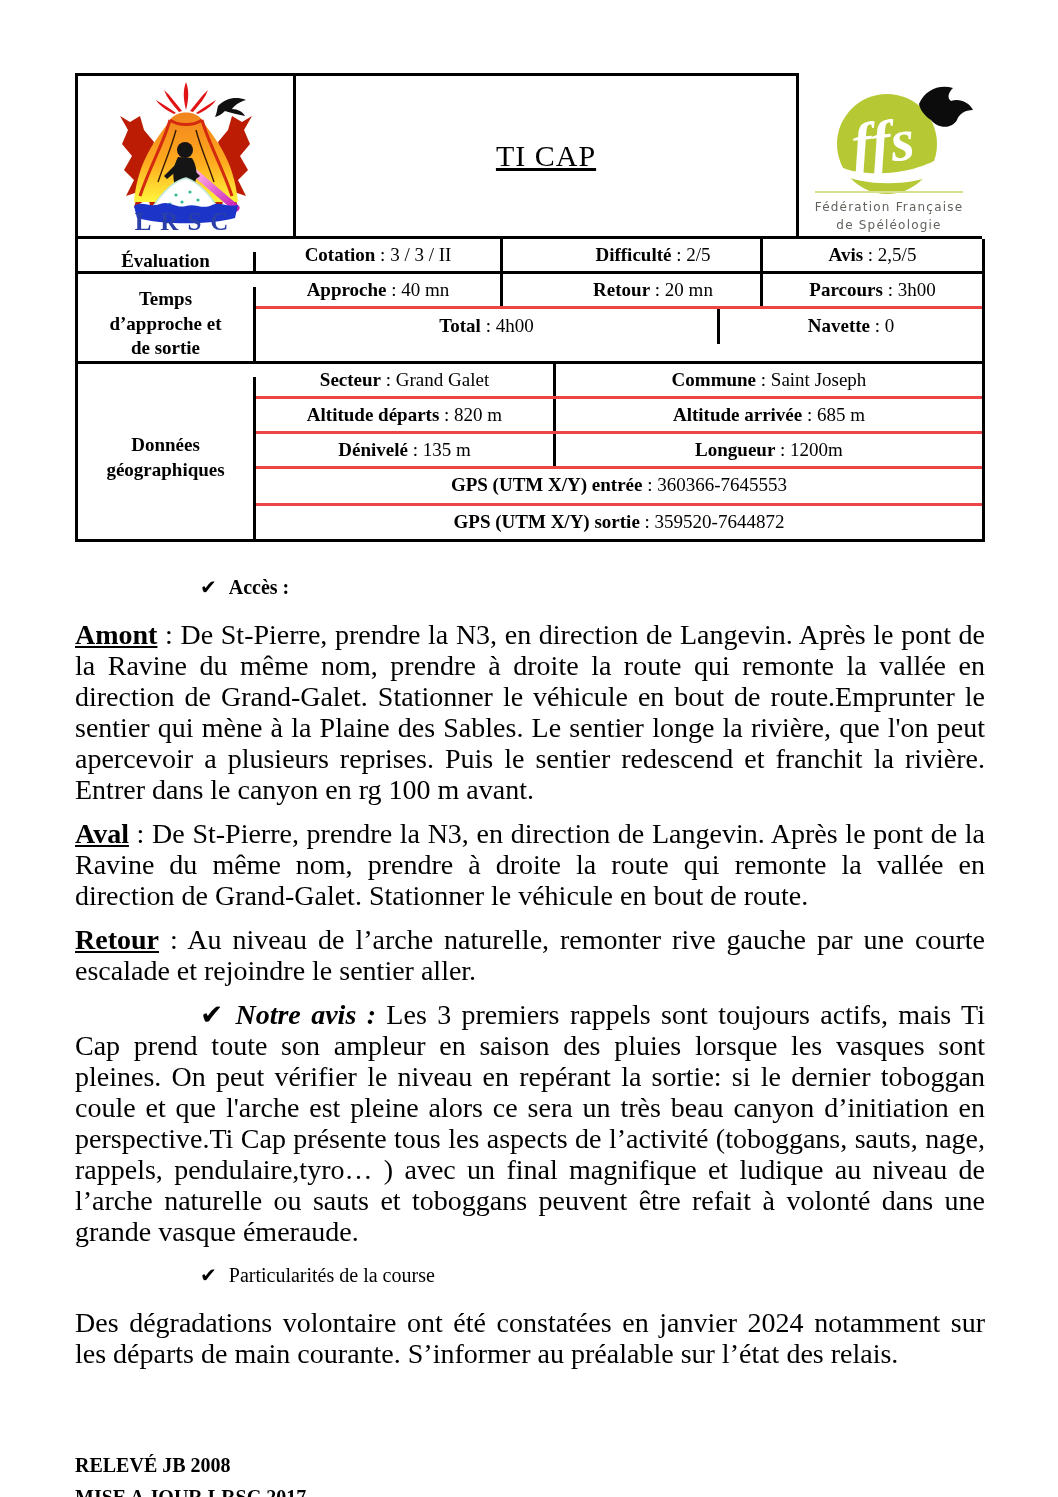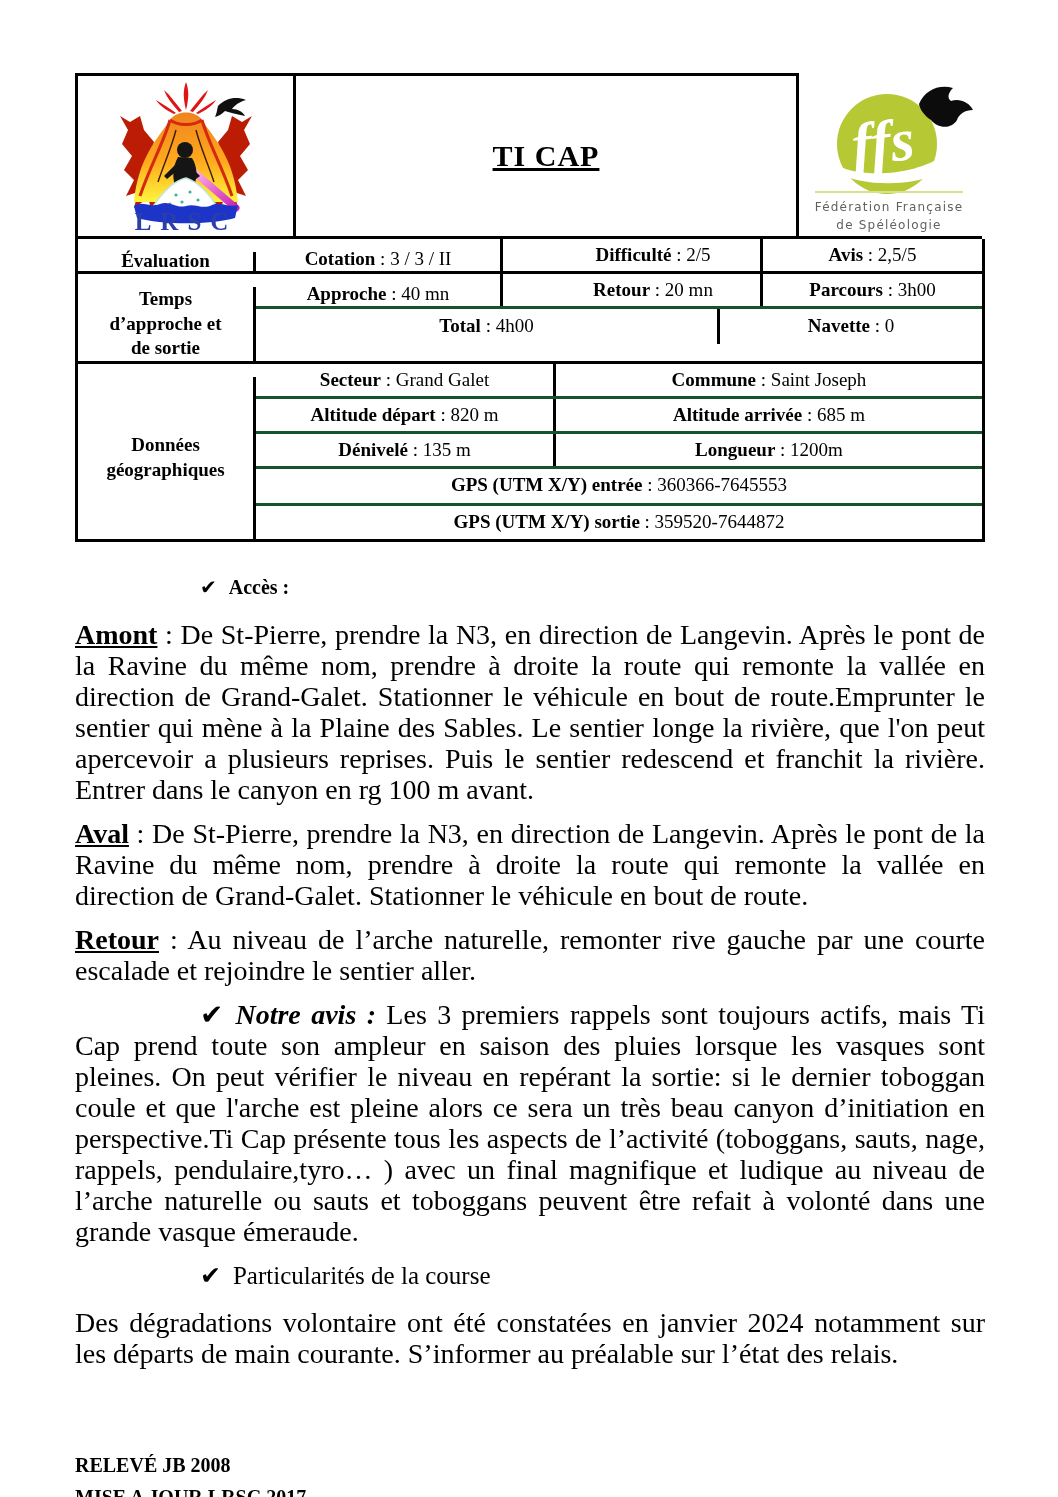--- a/index.html
+++ b/index.html
@@ -14,44 +14,44 @@
   .doc-table { width:910px; border:3px solid #000; position:relative; background:#fff; }
   .band { display:flex; }
   .band-sep { border-top:3px solid #000; }
   .cell { display:flex; align-items:center; justify-content:center; text-align:center; font-size:19px; line-height:1.2; }
   .br { border-right:3px solid #000; }
   .b { font-weight:bold; }
   .band-header { height:160px; }
   .c-lrsc { width:218px; }
   .c-title { flex:1; }
   .c-ffs { width:183px; }
-  .doc-title { font-size:30px; font-weight:bold; text-decoration:underline; letter-spacing:1px; }
+  .doc-title { font-size:30px; font-weight:normal; text-decoration:underline; letter-spacing:1px; }
   .w-label { width:178px; padding:0 24px; font-weight:bold; line-height:1.3;margin-top:13px; }
   .rightcol { flex:1; display:flex; flex-direction:column; }
   .r { display:flex; height:35px; }
-  .rb { border-bottom:3px solid #14532d; }
+  .rb { border-bottom:3px solid #ef4444; }
   .band-eval { height:35px; }
-  .w-e2 { width:247px;align-items:flex-end; } .w-e3 { width:217px;margin-left:43px; } .w-e4 { flex:1; }
+  .w-e2 { width:247px; } .w-e3 { width:217px;margin-left:43px; } .w-e4 { flex:1; }
   .w-total { width:464px; }
   .w-g1 { width:300px; } .w-g2 { flex:1; }
   .r-carte { height:70px; }
   .carte-cell { flex-direction:column; line-height:1.4; }
   .gpscol { flex:1; display:flex; flex-direction:column; }
   .gps { flex:1; }
   .cover-top { position:absolute; top:-3px; right:-3px; width:186px; height:3px; background:#fff; z-index:4; }
   .cover-right { position:absolute; top:-3px; right:-3px; width:3px; height:166px; background:#fff; z-index:4; }
 
   
   .sec-head { margin:30px 0 16px; padding-left:125px; font-size:20px; line-height:31px; }
   .check { font-family:"DejaVu Sans", sans-serif; font-weight:bold; margin-right:12px; font-style:italic; }
   .para { font-size:28px; line-height:31px; text-align:justify; margin-bottom:13px; }
   .lead { font-weight:bold; text-decoration:underline; }
   .bi { font-weight:bold; font-style:italic; }
   .p-avis { text-indent:125px; margin-top:6px; }
-  .part-head { margin:12px 0 16px; padding-left:125px; font-size:25px; line-height:31px; }
+  .part-head { margin:12px 0 16px; padding-left:125px; font-size:20px; line-height:31px; }
   .footer { margin-top:80px; font-weight:bold; font-size:20px; line-height:32px; }
 </style>
 </head>
 <body>
 
 <div class="content">
 
   <div class="doc-table">
 
     <div class="band band-header">
@@ -164,21 +164,21 @@
         <div class="r rb">
           <div class="cell w-g1 br">
               <span><span class="b">Secteur</span><span> : Grand Galet</span></span>
             </div>
           <div class="cell w-g2">
               <span><span class="b">Commune</span><span> : Saint Joseph</span></span>
             </div>
         </div>
         <div class="r rb">
           <div class="cell w-g1 br">
-              <span><span class="b">Altitude départ</span><span> : 820 m</span></span>
+              <span><span class="b">Altitude départs</span><span> : 820 m</span></span>
             </div>
           <div class="cell w-g2">
               <span><span class="b">Altitude arrivée</span><span> : 685 m</span></span>
             </div>
         </div>
         <div class="r rb">
           <div class="cell w-g1 br">
               <span><span class="b">Dénivelé</span><span> : 135 m</span></span>
             </div>
           <div class="cell w-g2">

